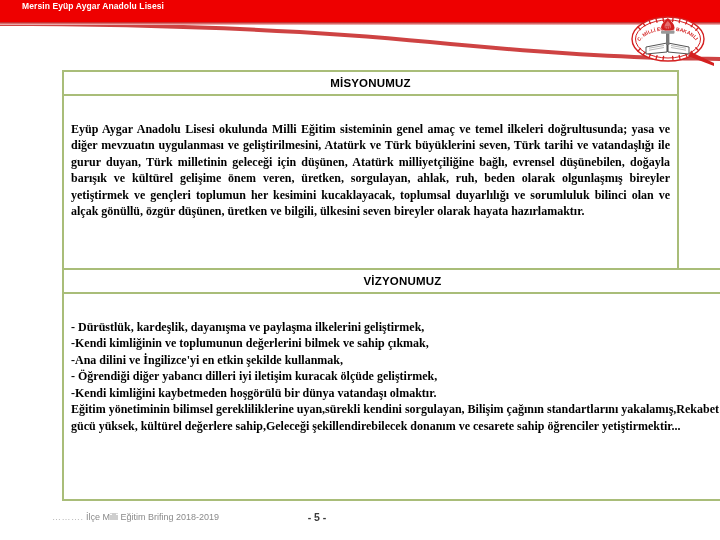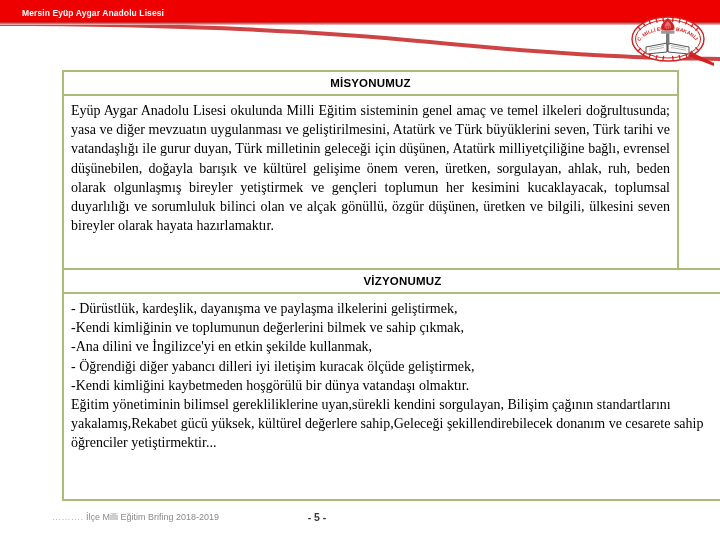--- a/index.html
+++ b/index.html
@@ -48,21 +48,21 @@
     position: absolute;
     left: 0;
     top: 0;
     width: 720px;
     height: 70px;
     z-index: 1;
   }
   .header-title {
     position: absolute;
     left: 22px;
-    top: 8px;
+    top: 1px;
     font-family: "Liberation Sans", "DejaVu Sans", sans-serif;
     font-size: 8.5px;
     font-weight: bold;
     color: #ffffff;
     letter-spacing: 0.1px;
     white-space: nowrap;
     z-index: 4;
   }
 
   
@@ -101,24 +101,25 @@
     font-family: "Liberation Sans", "DejaVu Sans", sans-serif;
     font-size: 11.5px;
     font-weight: bold;
     color: #000000;
     border-bottom: 2px solid #a9bd79;
     letter-spacing: 0.2px;
   }
   .box-body {
     padding: 5px 7px 3px 7px;
     font-family: "Liberation Serif", "DejaVu Serif", serif;
-    font-size: 14px;
-    font-weight: normal;
+    font-size: 12px;
+    font-weight: bold;
     color: #000000;
     line-height: 1.37;
+    margin-top: 20px;
   }
   .box-body.justified {
     text-align: justify;
     text-justify: inter-word;
   }
   .box-body p {
     margin: 0;
   }
   .vision-line {
     margin: 0;

